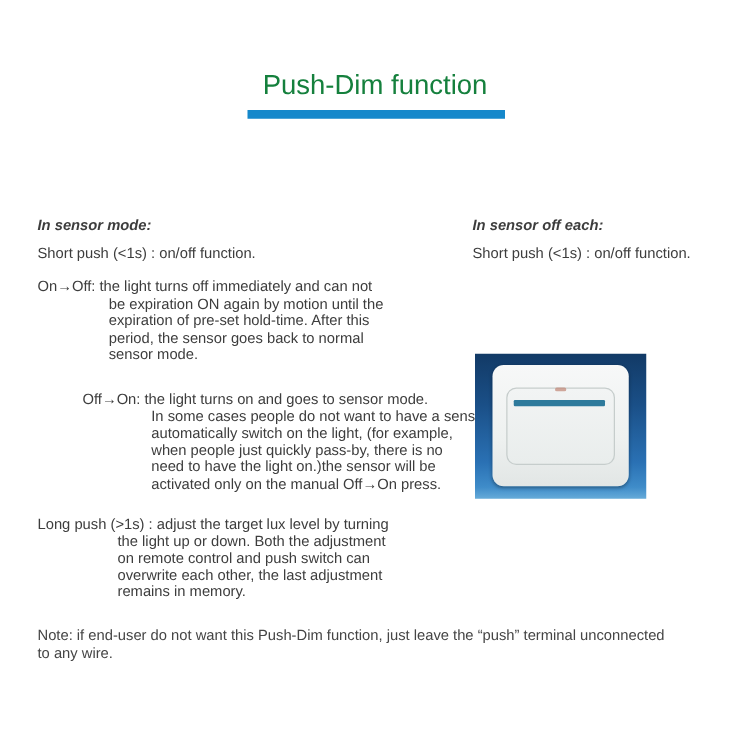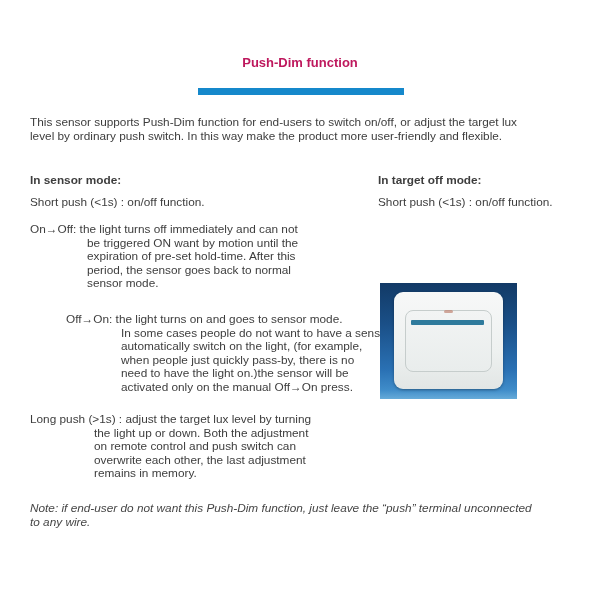--- a/index.html
+++ b/index.html
@@ -10,47 +10,47 @@
     background: #ffffff;
     font-family: "Liberation Sans", sans-serif;
     color: #3d3d3d;
     overflow: hidden;
   }
   .title {
     position: absolute;
     left: 0; top: 55px;
     width: 100%;
     text-align: center;
-    font-size: 13px;
-    font-weight: bold;
-    color: #be185d;
+    font-size: 22px;
+    font-weight: normal;
+    color: #15803d;
   }
   .accent-bar {
     position: absolute;
     left: 198px; top: 88px;
     width: 206px; height: 7px;
     background: #1588cb;
   }
   .txt {
     position: absolute;
     font-size: 11.8px;
     line-height: 13.6px;
     white-space: pre-line;
   }
   .intro { left: 30px; top: 116px; width: 560px; }
-  .heading { font-weight: bold; }
+  .heading { font-weight: bold; font-style: italic; }
   .lh  { left: 30px;  top: 174px; width: 330px; }
   .rh  { left: 378px; top: 174px; width: 210px; }
   .lshort { left: 30px;  top: 196px; width: 330px; }
   .rshort { left: 378px; top: 196px; width: 210px; }
   .onoff   { left: 30px; top: 223px; width: 350px; padding-left: 57px; text-indent: -57px; }
   .offon   { left: 30px; top: 313px; width: 350px; padding-left: 55px; text-indent: -55px; margin-left: 36px; }
   .longpush{ left: 30px; top: 413px; width: 350px; padding-left: 64px; text-indent: -64px; }
   .rlong   { left: 378px; top: 223px; width: 210px; }
-  .note    { left: 30px; top: 502px; width: 560px; font-style: italic; color: #454545; }
+  .note    { left: 30px; top: 502px; width: 560px; color: #454545; }
 
   .photo {
     position: absolute;
     left: 380px; top: 283px;
     width: 137px; height: 116px;
     background: linear-gradient(180deg, #123a66 0%, #1a4f87 35%, #2a71b4 75%, #3f8cc9 92%, #66abd9 100%);
   }
   .plate {
     position: absolute;
     left: 14px; top: 9px; right: 14px; bottom: 10px;
@@ -80,43 +80,41 @@
   }
 </style>
 </head>
 <body>
 
 <div class="page">
 
   <div class="title">Push-Dim function</div>
   <div class="accent-bar"></div>
 
-  <div class="txt intro">This sensor supports Push-Dim function for end-users to switch on/off, or adjust the target lux
-level by ordinary push switch. In this way make the product more user-friendly and flexible.</div>
 
   <div class="txt heading lh">In sensor mode:</div>
   <div class="txt lshort">Short push (&lt;1s) : on/off function.</div>
   <div class="txt onoff">On→Off: the light turns off immediately and can not
-be triggered ON want by motion until the
+be expiration ON again by motion until the
 expiration of pre-set hold-time. After this
 period, the sensor goes back to normal
 sensor mode.</div>
   <div class="txt offon">Off→On: the light turns on and goes to sensor mode.
 In some cases people do not want to have a sensor
 automatically switch on the light, (for example,
 when people just quickly pass-by, there is no
 need to have the light on.)the sensor will be
 activated only on the manual Off→On press.</div>
   <div class="txt longpush">Long push (&gt;1s) : adjust the target lux level by turning
 the light up or down. Both the adjustment
 on remote control and push switch can
 overwrite each other, the last adjustment
 remains in memory.</div>
 
-  <div class="txt heading rh">In target off mode:</div>
+  <div class="txt heading rh">In sensor off each:</div>
   <div class="txt rshort">Short push (&lt;1s) : on/off function.</div>
 
   <div class="photo">
     <div class="plate">
       <div class="pbutton">
         <div class="reddot"></div>
         <div class="stripe"></div>
       </div>
     </div>
   </div>

